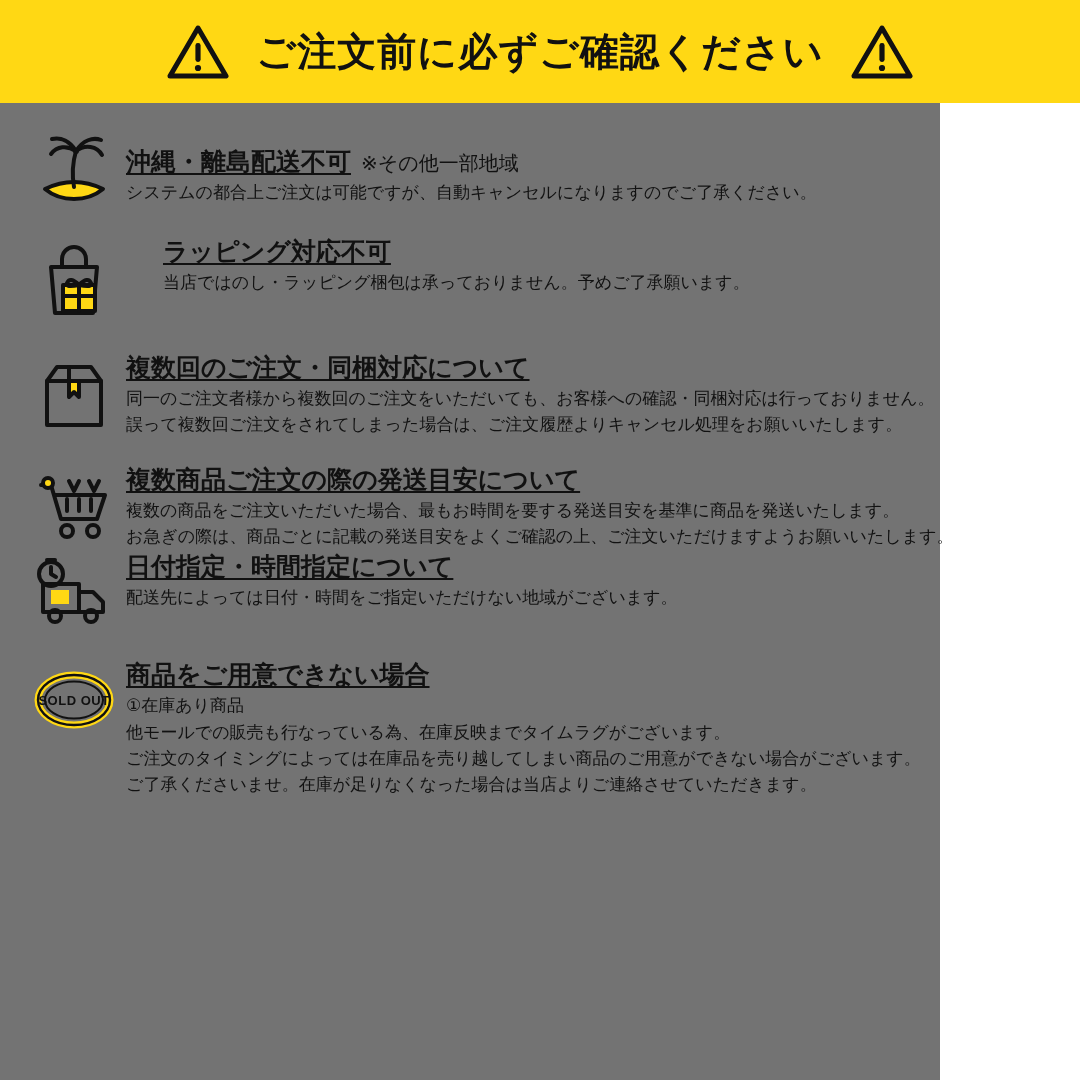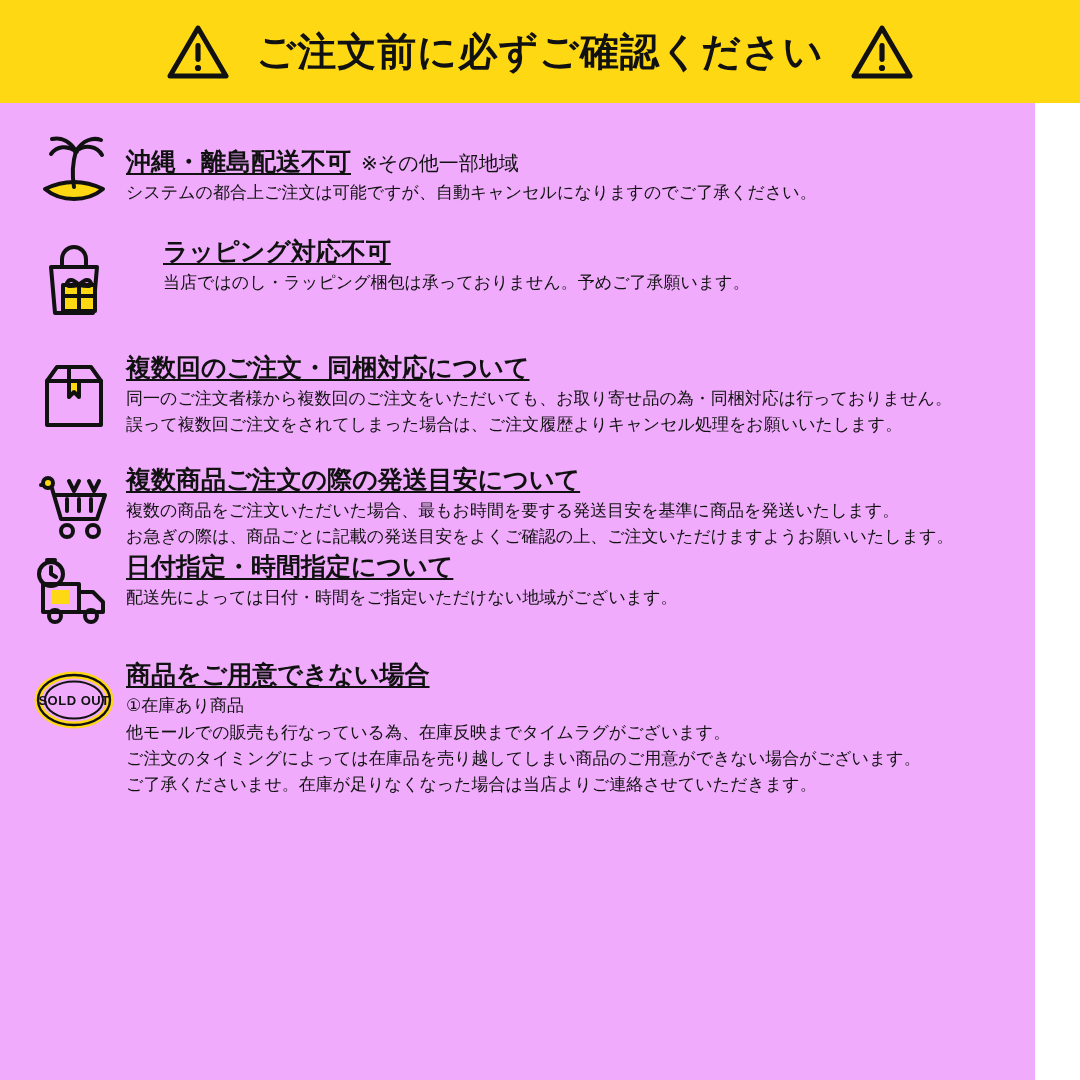--- a/index.html
+++ b/index.html
@@ -7,23 +7,23 @@
     width: 1080px;
     height: 1080px;
     background: #ffffff;
     font-family: "Liberation Sans", "DejaVu Sans", sans-serif;
     color: #111111;
     overflow: hidden;
   }
 
   .page {
     position: relative;
-    width: 1035px;
+    width: 940px;
     height: 1080px;
-    background: #f0abfc;
+    background: #737373;
   }
 
   
   .header {
     width: 1080px;
     height: 103px;
     background: #FFD814;
     display: flex;
     align-items: center;
     justify-content: center;
@@ -185,21 +185,21 @@
             <path d="M36 24 V10" class="ic-stroke-thin"></path>
             <path d="M36 24 H46 V40 L41 35 L36 40 Z" class="ic-yellow"></path>
             <path d="M36 24 H46 V40 L41 35 L36 40 Z" class="ic-stroke-thin"></path>
           </svg>
         </span>
       </div>
       <div class="text-cell">
         <div class="sec-head">
           <span class="sec-title">複数回のご注文・同梱対応について</span>
         </div>
-        <div class="body-line">同一のご注文者様から複数回のご注文をいただいても、お取り寄せ品の為・同梱対応は行っておりません。</div>
+        <div class="body-line">同一のご注文者様から複数回のご注文をいただいても、お客様への確認・同梱対応は行っておりません。</div>
         <div class="body-line">誤って複数回ご注文をされてしまった場合は、ご注文履歴よりキャンセル処理をお願いいたします。</div>
       </div>
     </div>
 
     <div class="row row-4">
       <div class="icon-cell">
         <span>
           <svg width="86" height="74" viewBox="0 0 86 74" aria-hidden="true">
             <path d="M10 16 H20 L30 50 H64" class="ic-stroke-thin"></path>
             <path d="M24 26 H74 L66 50" class="ic-stroke-thin"></path>

